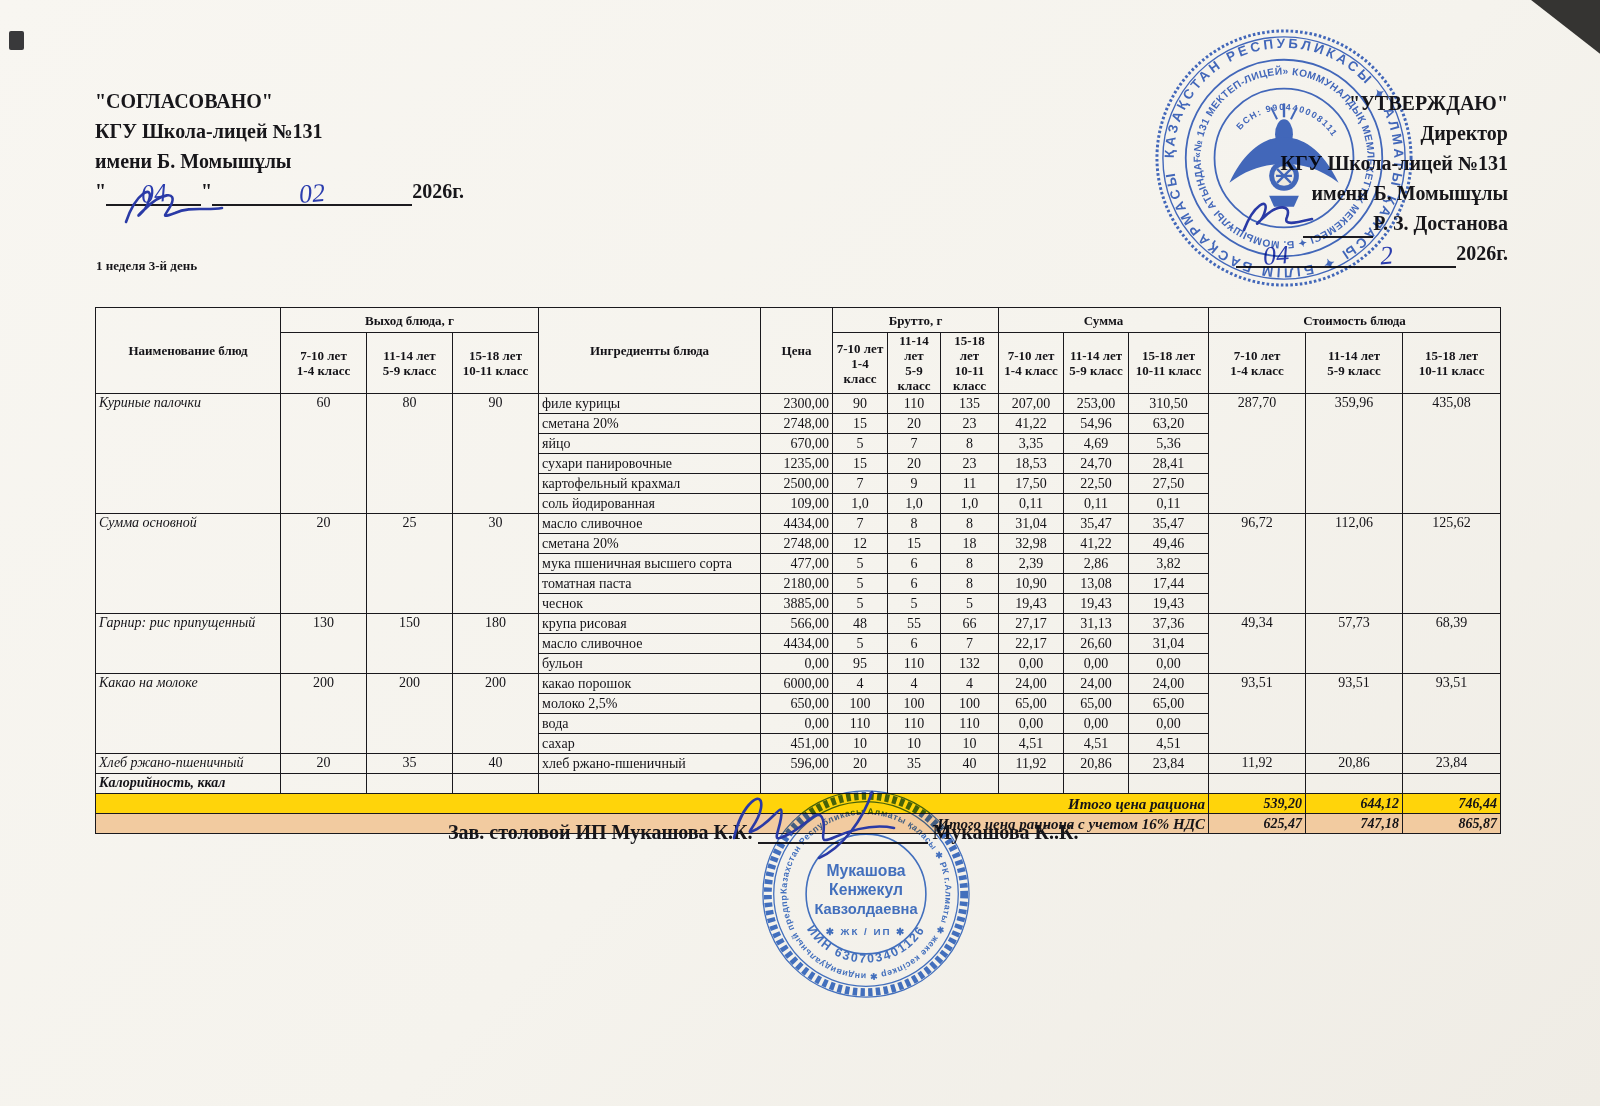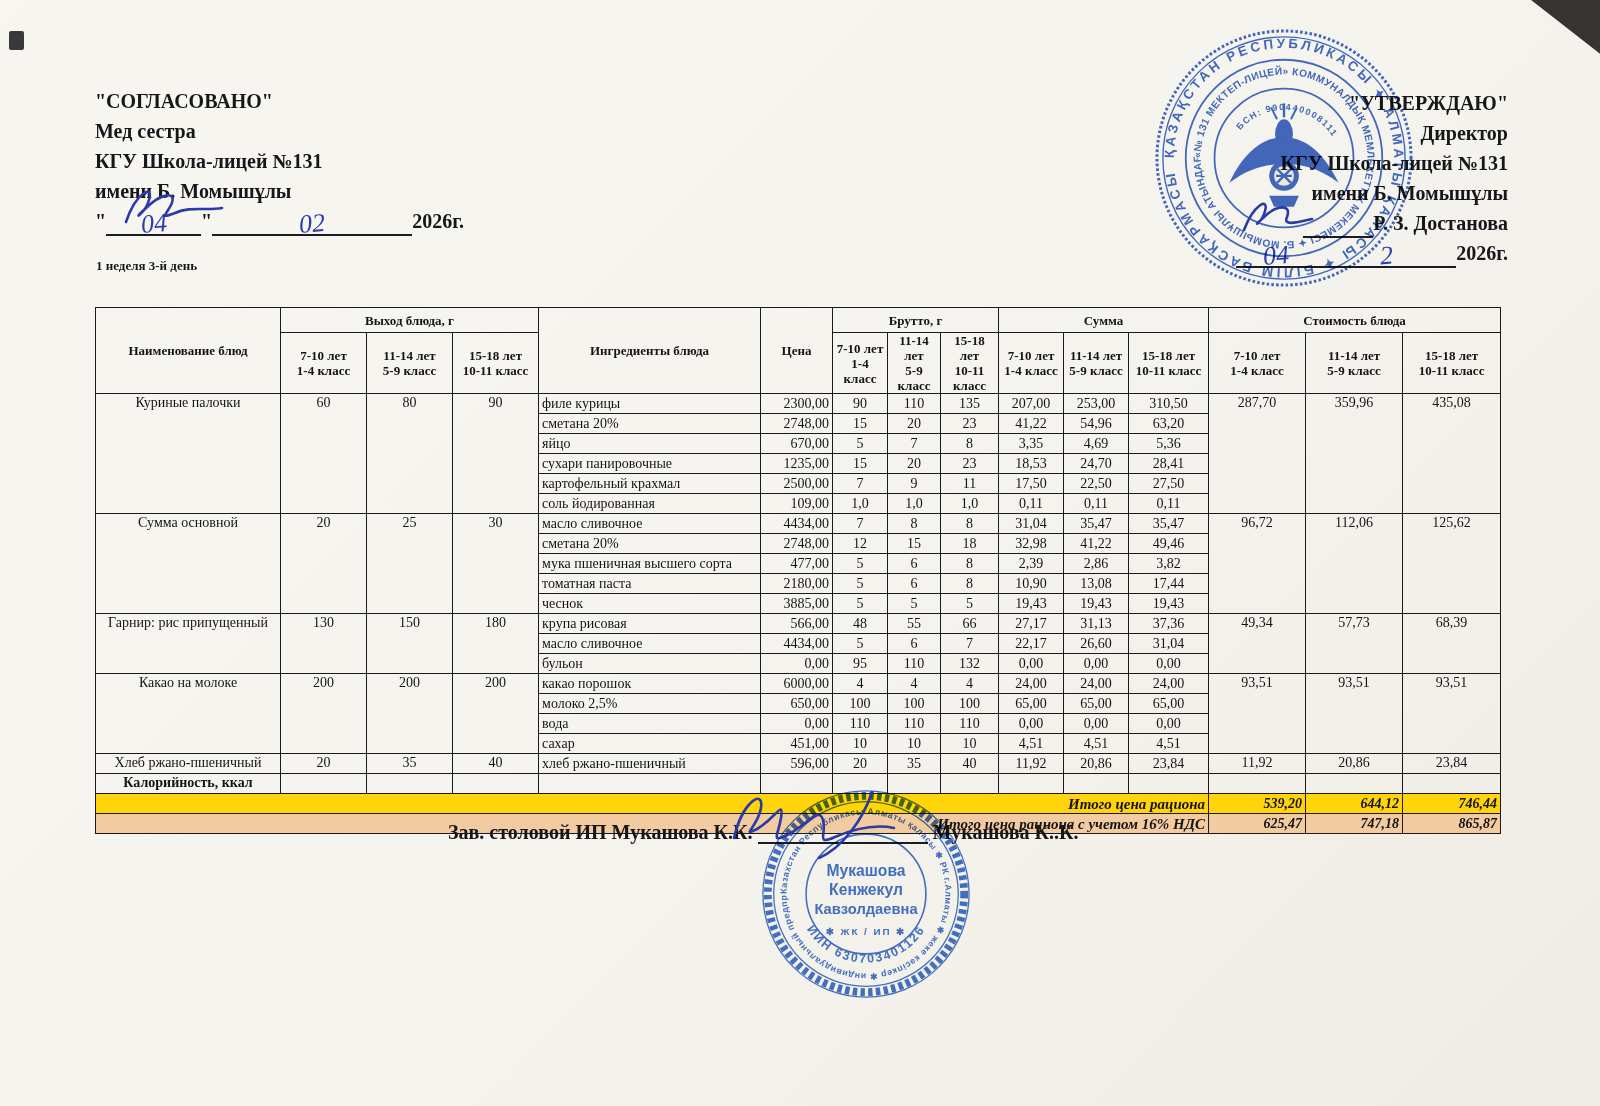--- a/index.html
+++ b/index.html
@@ -18,21 +18,21 @@
   .sig{position:absolute;z-index:4;pointer-events:none;}
   .sig path{fill:none;stroke:#2a3aa6;stroke-width:2.6;stroke-linecap:round;}
   .week{position:absolute;left:96px;top:258px;font-weight:700;font-size:13px;z-index:2;}
   
   .menu{position:absolute;left:95px;top:307px;width:1405px;border-collapse:collapse;table-layout:fixed;z-index:2;
         font-size:14px;color:#141318;}
   .menu th,.menu td{border:1.6px solid #1a191d;padding:0 3px;line-height:18px;height:19px;overflow:hidden;}
   .menu thead th{font-weight:700;text-align:center;font-size:13px;line-height:15px;}
   .menu thead tr.gr th{height:24px;margin-top:12px;}
   .menu thead tr.sub th{height:36px;}
-  .cname{text-align:center;vertical-align:top;font-weight:400;}
+  .cname{text-align:left;vertical-align:top;font-weight:400;font-style:italic;}
   .cing{text-align:left;font-weight:400;}
   .cprice{text-align:right;padding-right:5px;font-weight:400;}
   .cnum{text-align:center;font-weight:400;}
   .ctop{vertical-align:top;}
   .bold{font-weight:700;}
   .trow-total td{background:#ffd40a;font-weight:700;font-style:italic;}
   .trow-vat td{background:#f2cba0;font-weight:700;font-style:italic;}
   .tlabel{text-align:right;font-size:15px;padding-left:4px;}
   .tval{text-align:right;padding-right:6px;font-style:normal;}
   
@@ -51,21 +51,20 @@
 </head>
 <body>
 
 <div class="page">
 
   <div class="mark-tl"></div>
   <div class="mark-tr"></div>
 
   <div class="hblock left">
     <div>"СОГЛАСОВАНО"</div>
-    <div>Мед сестра</div>
     <div>КГУ Школа-лицей №131</div>
     <div>имени Б. Момышұлы</div>
     <div>
       <span>"</span><span class="uline" style="width:95px;"><span class="hand">04</span></span><span>"</span><span class="uline" style="width:200px;"><span class="hand">02</span></span><span>2026г.</span>
     </div>
   </div>
 
   <svg class="sig" style="left:118px;top:180px;" width="130" height="55" viewBox="0 0 130 55">
     <path d="M8,42 C18,12 36,4 31,20 C27,34 12,42 27,29 C43,13 60,10 53,25 C48,35 41,39 57,33 C72,26 88,31 104,28"></path>
   </svg>

